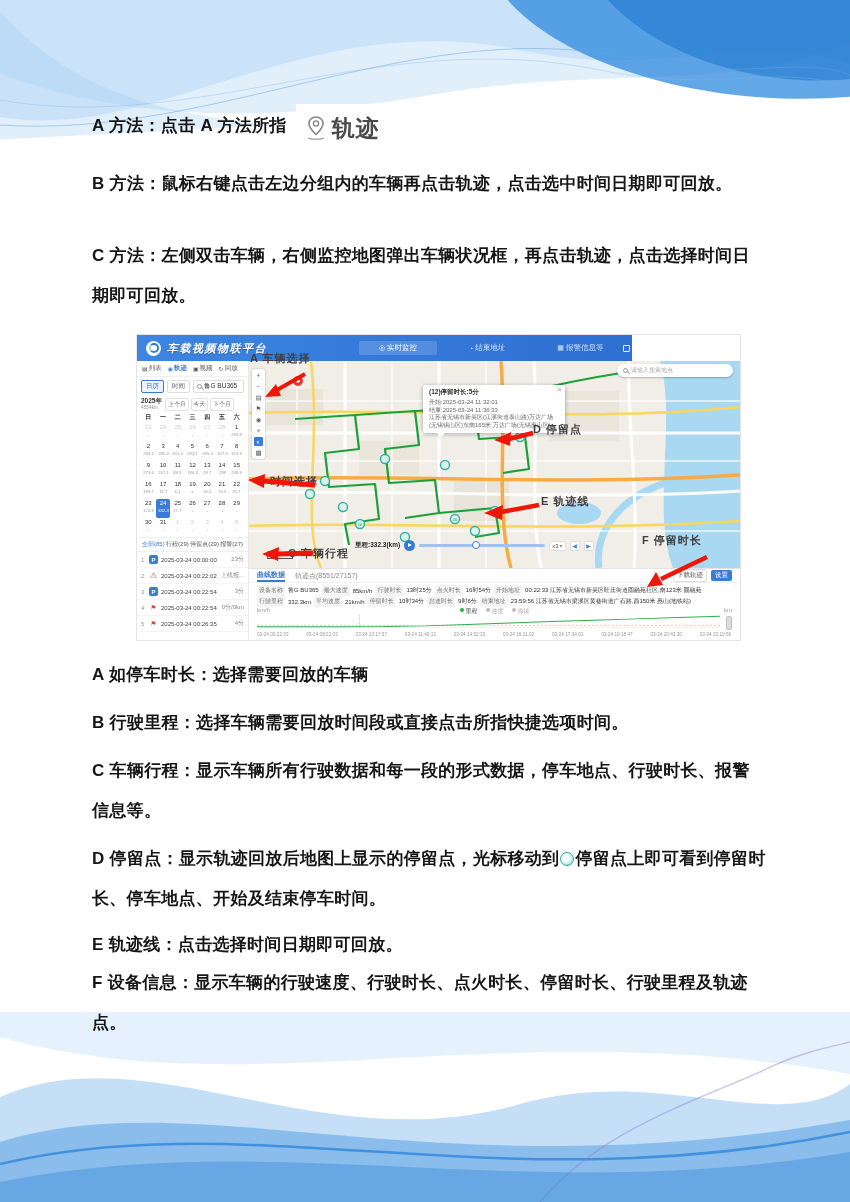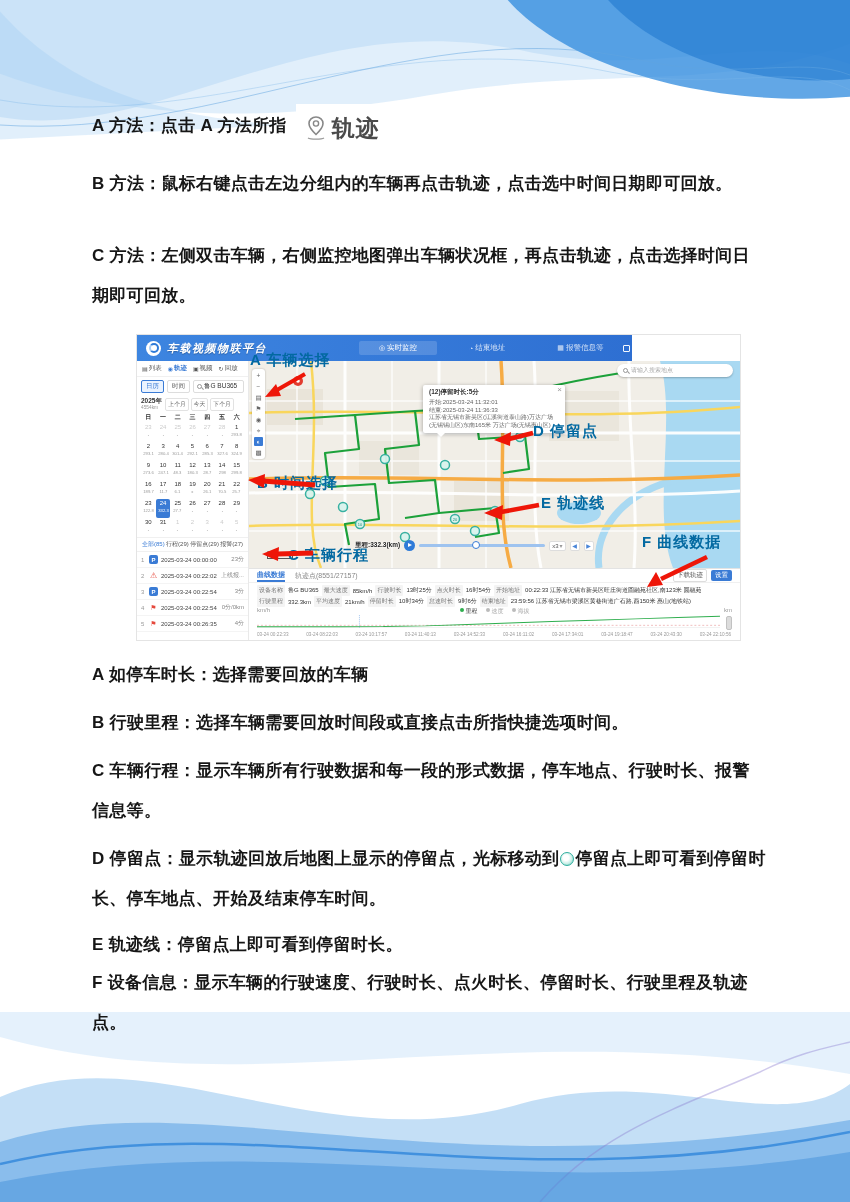--- a/index.html
+++ b/index.html
@@ -140,21 +140,21 @@
   .dot{display:inline-block;width:4px;height:4px;border-radius:50%;margin-right:2px;vertical-align:1px}
   .ylab{position:absolute;font-size:6px;color:#999;top:0}
   .ylab.l{left:0}.ylab.r{right:0}
   .plot{position:absolute;left:0;top:8px;width:calc(100% - 12px);height:13px}
   .ticks{position:absolute;left:0;bottom:1px;width:128%;display:flex;justify-content:space-between;
         font-size:6px;color:#999;transform:scale(.78);transform-origin:0 100%;white-space:nowrap}
   .thumb{position:absolute;right:0;top:9px;width:6px;height:14px;background:#dcdcdc;
         border:1px solid #c2c2c2;border-radius:2px}
 
   
-  .ann{position:absolute;color:#0369a1;font-weight:700;font-size:15px;white-space:nowrap;letter-spacing:1px}
+  .ann{position:absolute;color:#404040;font-weight:700;font-size:11px;white-space:nowrap;letter-spacing:1px}
   .ann-arrow{position:absolute;overflow:visible}
 </style>
 </head>
 <body>
 
 <svg class="deco top" width="850" height="140" viewBox="0 0 850 140">
   <path d="M-10,115 C150,150 300,5 520,50 C660,82 760,25 860,68 L860,-10 L-10,-10 Z" fill="#7db9ea" opacity="0.25"></path>
   <path d="M-10,70 C120,120 260,125 430,95 C600,65 720,95 860,40 L860,-10 L-10,-10 Z" fill="#a8d2f4" opacity="0.35"></path>
   <path d="M500,-10 C545,55 690,112 860,96 L860,-10 Z" fill="#2e8ade" opacity="0.75"></path>
   <path d="M600,-10 C640,45 745,92 860,78 L860,-10 Z" fill="#1f78cf" opacity="0.6"></path>
@@ -666,27 +666,27 @@
     <path d="M44,6 L20,12" stroke="#ee1608" stroke-width="4.5" fill="none"></path>
       <polygon points="5,13 22,5 21,19" fill="#ee1608"></polygon>
   </svg>
 
   <div class="ann" style="left:404px;top:159px">E 轨迹线</div>
   <svg class="ann-arrow" style="left:340px;top:162px" width="66" height="24" viewBox="0 0 66 24">
     <path d="M62,8 L24,15" stroke="#ee1608" stroke-width="4.5" fill="none"></path>
       <polygon points="7,16 26,8 25,23" fill="#ee1608"></polygon>
   </svg>
 
-  <div class="ann" style="left:505px;top:198px">F 曲线数据</div>
+  <div class="ann" style="left:505px;top:198px">F 停留时长</div>
   <svg class="ann-arrow" style="left:498px;top:216px" width="82" height="42" viewBox="0 0 82 42">
     <path d="M72,6 L26,28" stroke="#ee1608" stroke-width="4.5" fill="none"></path>
       <polygon points="12,36 28,34 21,21" fill="#ee1608"></polygon>
   </svg>
 </div>
 
 <div class="para" style="top:655px">A 如停车时长：选择需要回放的车辆</div>
 <div class="para" style="top:703px">B 行驶里程：选择车辆需要回放时间段或直接点击所指快捷选项时间。</div>
 <div class="para" style="top:751px">C 车辆行程：显示车辆所有行驶数据和每一段的形式数据，停车地点、行驶时长、报警信息等。</div>
 <div class="para" style="top:839px">
   <span>D 停留点：显示轨迹回放后地图上显示的停留点，光标移动到</span><span class="mini-stop"></span><span>停留点上即可看到停留时长、停车地点、开始及结束停车时间。</span>
 </div>
-<div class="para" style="top:925px">E 轨迹线：停留点上即可看到停留时长。</div>
+<div class="para" style="top:925px">E 轨迹线：点击选择时间日期即可回放。</div>
 <div class="para" style="top:963px">F 设备信息：显示车辆的行驶速度、行驶时长、点火时长、停留时长、行驶里程及轨迹点。</div>
 
 </body></html>

